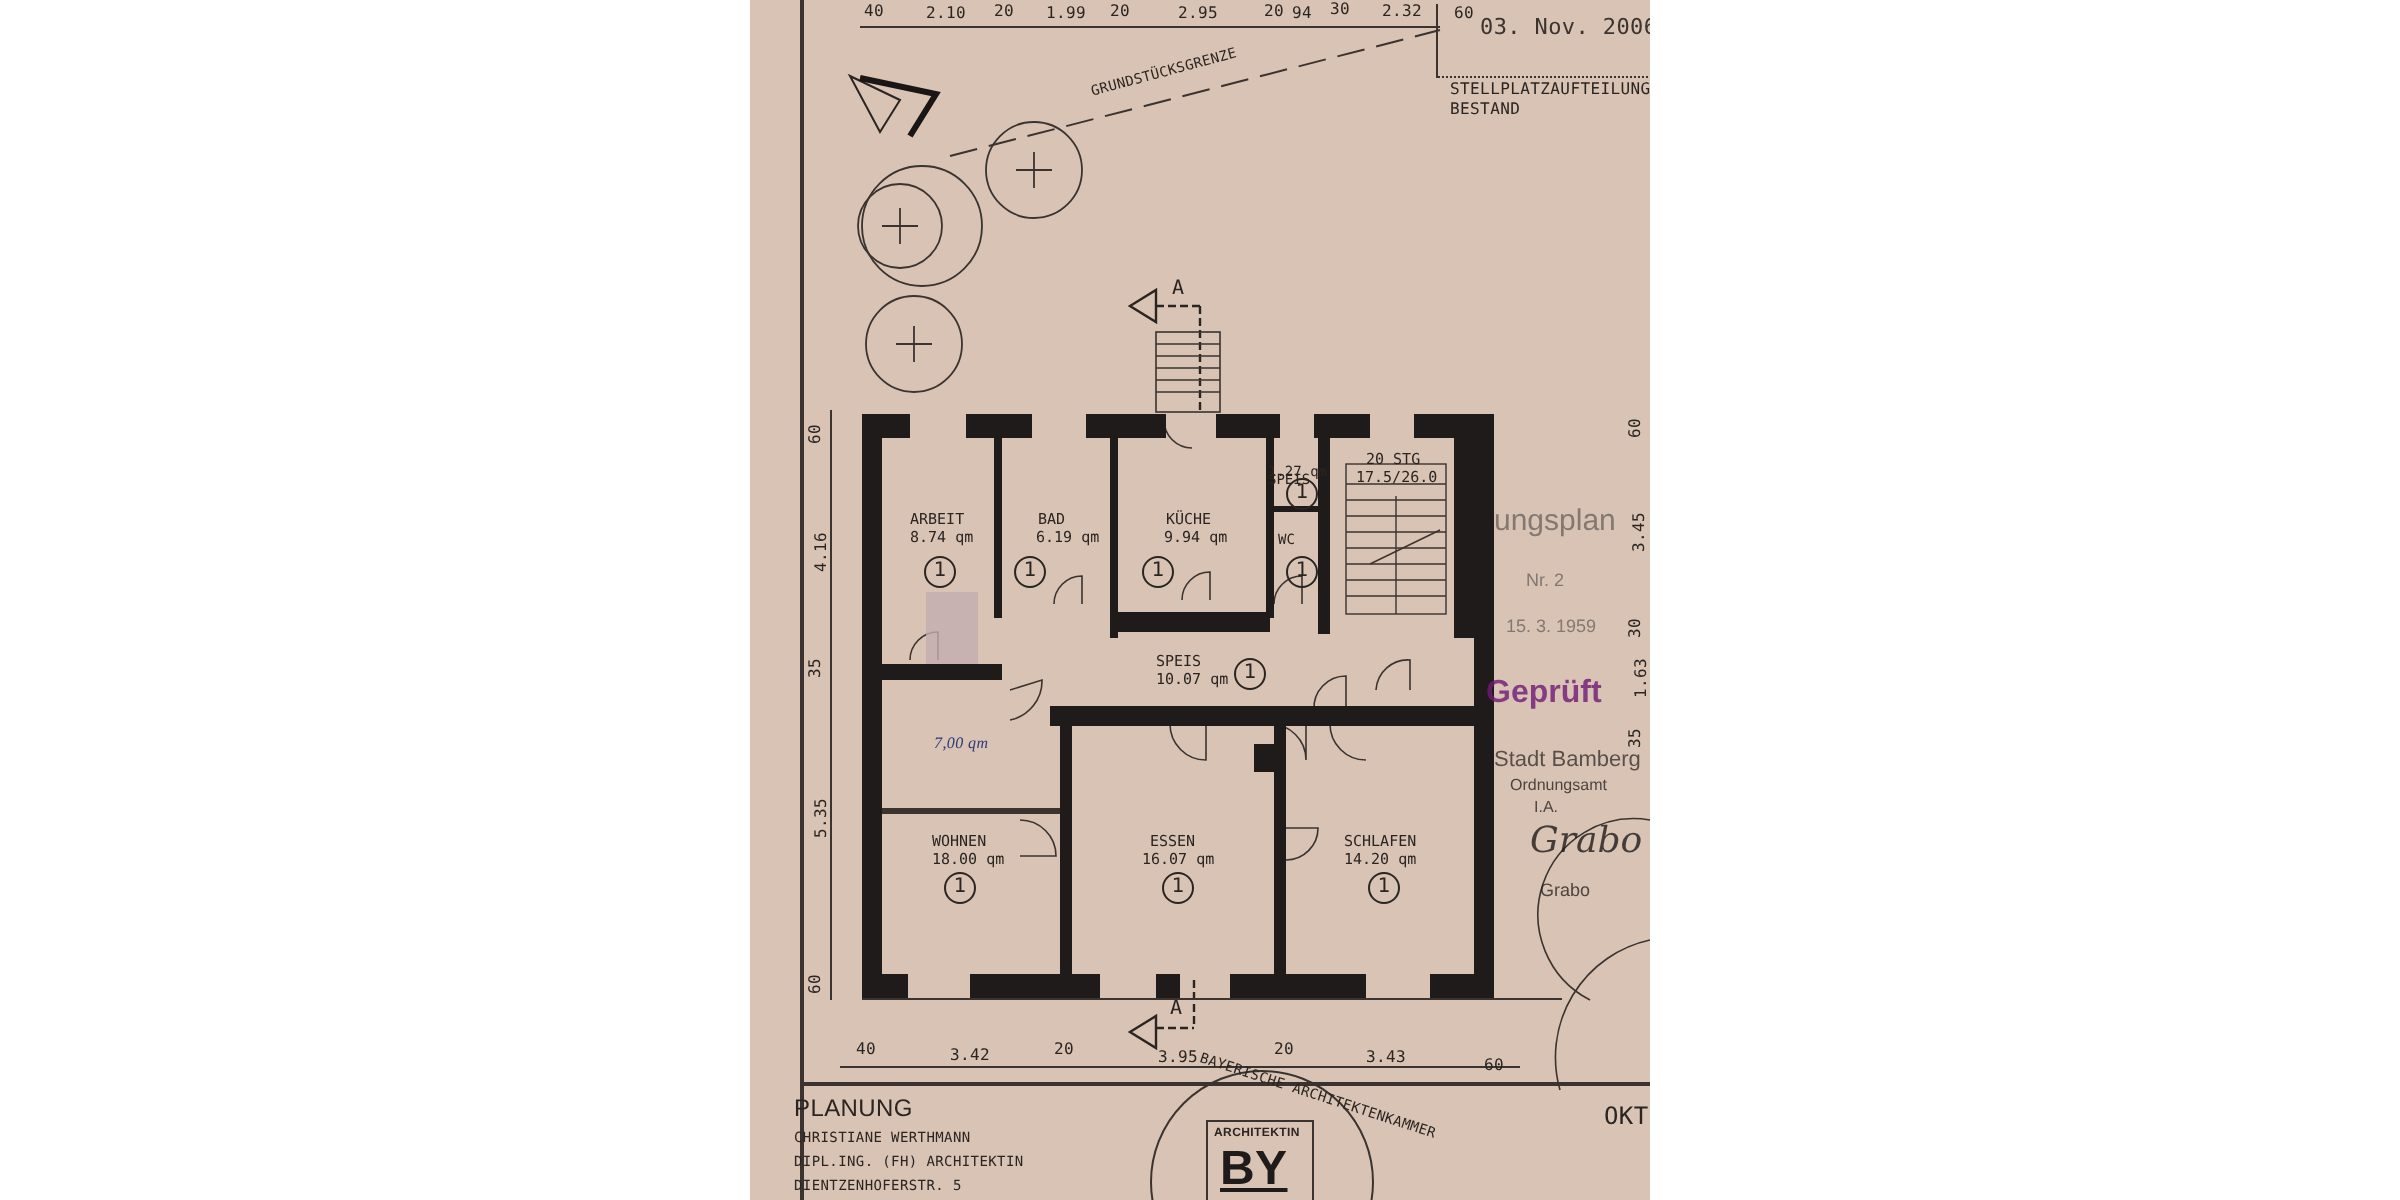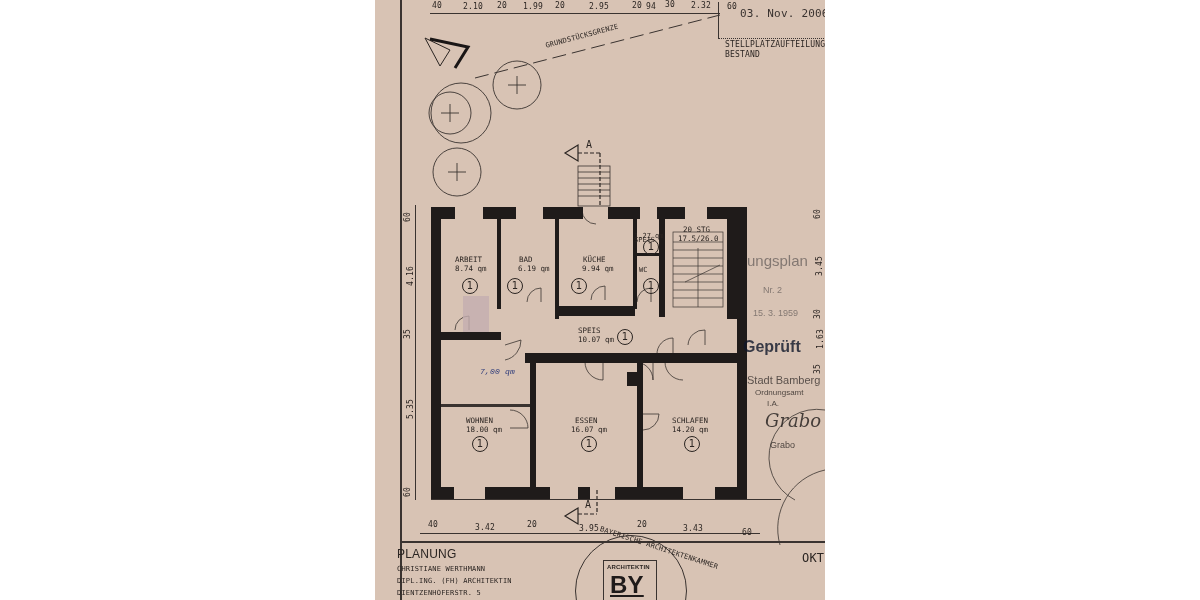--- a/index.html
+++ b/index.html
@@ -194,42 +194,42 @@
   </div>
   <div>
     <span class="room-label" style="left:308px;top:225px;">20 STG</span>
     <span class="room-label" style="left:303px;top:234px;text-align:center;">17.5/26.0</span>
   </div>
   <div>
     <span class="room-label" style="left:203px;top:326px;">SPEIS</span>
     <span class="room-label" style="left:203px;top:335px;">10.07 qm</span>
     <span class="marker" style="left:242px;top:329px;">1</span>
   </div>
-  <span class="txt" style="left:105px;top:368px;font-family:Liberation Mono, monospace;font-style:italic;font-size:8px;color:#2c3a7a;">7,00 qm</span>
+  <span class="txt" style="left:92px;top:368px;font-family:Liberation Serif, serif;font-style:italic;font-size:8px;color:#2c3a7a;">7,00 qm</span>
   <div>
     <span class="room-label" style="left:91px;top:416px;">WOHNEN</span>
     <span class="room-label" style="left:91px;top:425px;">18.00 qm</span>
     <span class="marker" style="left:97px;top:436px;">1</span>
   </div>
   <div>
     <span class="room-label" style="left:200px;top:416px;">ESSEN</span>
     <span class="room-label" style="left:196px;top:425px;">16.07 qm</span>
     <span class="marker" style="left:206px;top:436px;">1</span>
   </div>
   <div>
     <span class="room-label" style="left:297px;top:416px;">SCHLAFEN</span>
     <span class="room-label" style="left:297px;top:425px;">14.20 qm</span>
     <span class="marker" style="left:309px;top:436px;">1</span>
   </div>
 
   <div>
     <span class="stamp" style="left:372px;top:252px;font-size:15px;">ungsplan</span>
     <span class="stamp" style="left:388px;top:285px;font-size:9px;">Nr. 2</span>
     <span class="stamp" style="left:378px;top:308px;font-size:9px;">15. 3. 1959</span>
-    <span class="stamp" style="left:368px;top:338px;font-size:16px;font-weight:bold;color:#0f172a;">Geprüft</span>
+    <span class="stamp" style="left:368px;top:338px;font-size:16px;font-weight:bold;color:#701a75;">Geprüft</span>
     <span class="stamp" style="left:372px;top:374px;font-size:11px;color:#3a3330;">Stadt Bamberg</span>
     <span class="stamp" style="left:380px;top:388px;font-size:8px;color:#2b2522;">Ordnungsamt</span>
     <span class="stamp" style="left:392px;top:399px;font-size:8px;color:#2b2522;">I.A.</span>
     <span class="stamp" style="left:390px;top:410px;font-size:18px;font-style:italic;font-family:'DejaVu Serif',serif;color:#1f1b1a;">Grabo</span>
     <span class="stamp" style="left:395px;top:440px;font-size:9px;color:#2b2522;">Grabo</span>
   </div>
 
   <div class="thin" style="left:45px;top:533px;width:340px;height:1px;"></div>
   <div>
     <span class="txt" style="left:53px;top:521px;">40</span>

